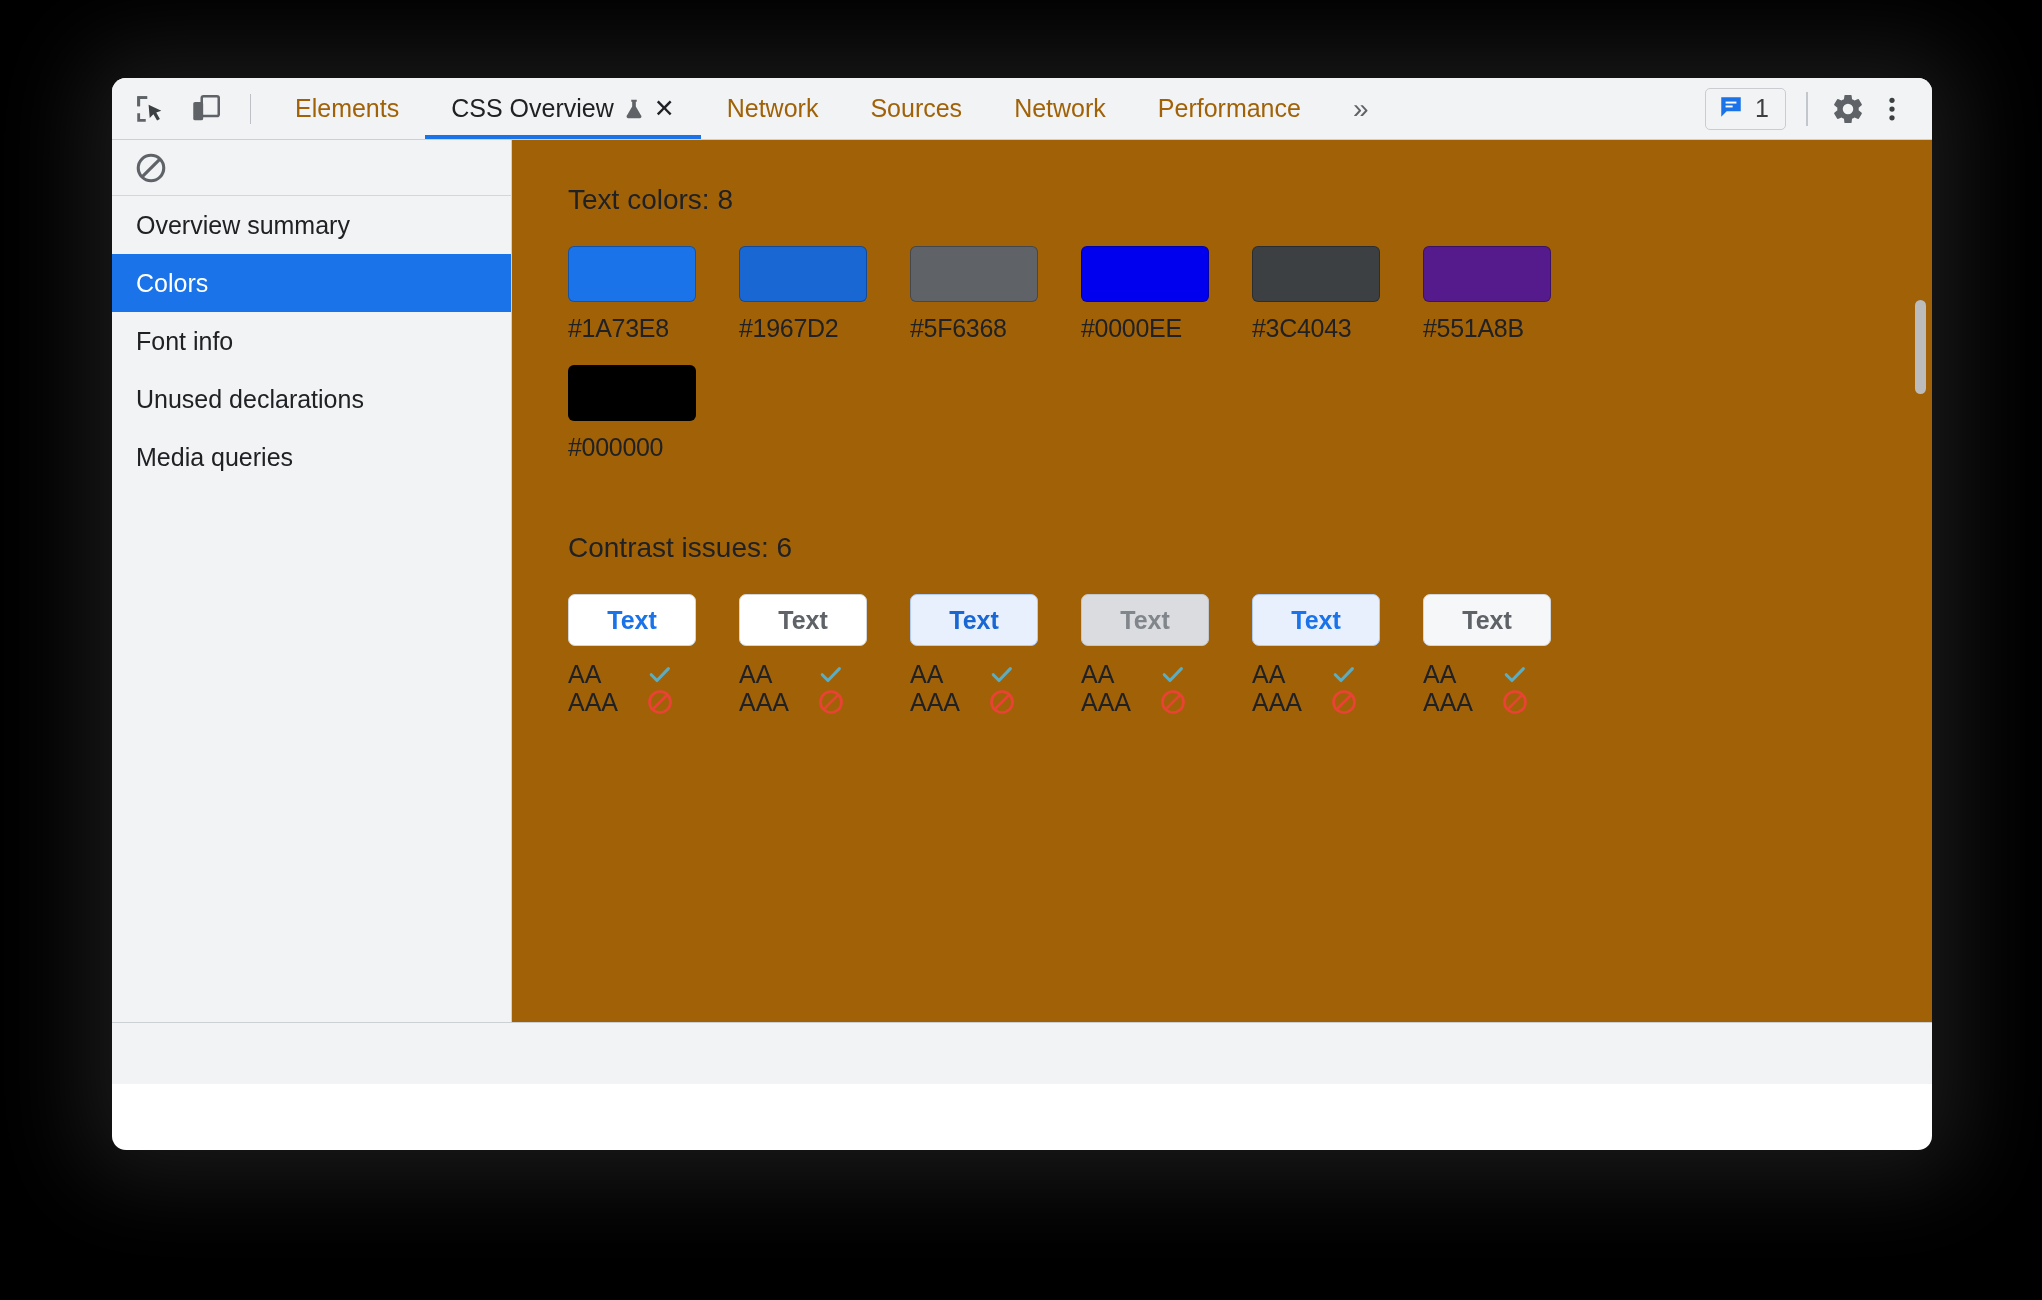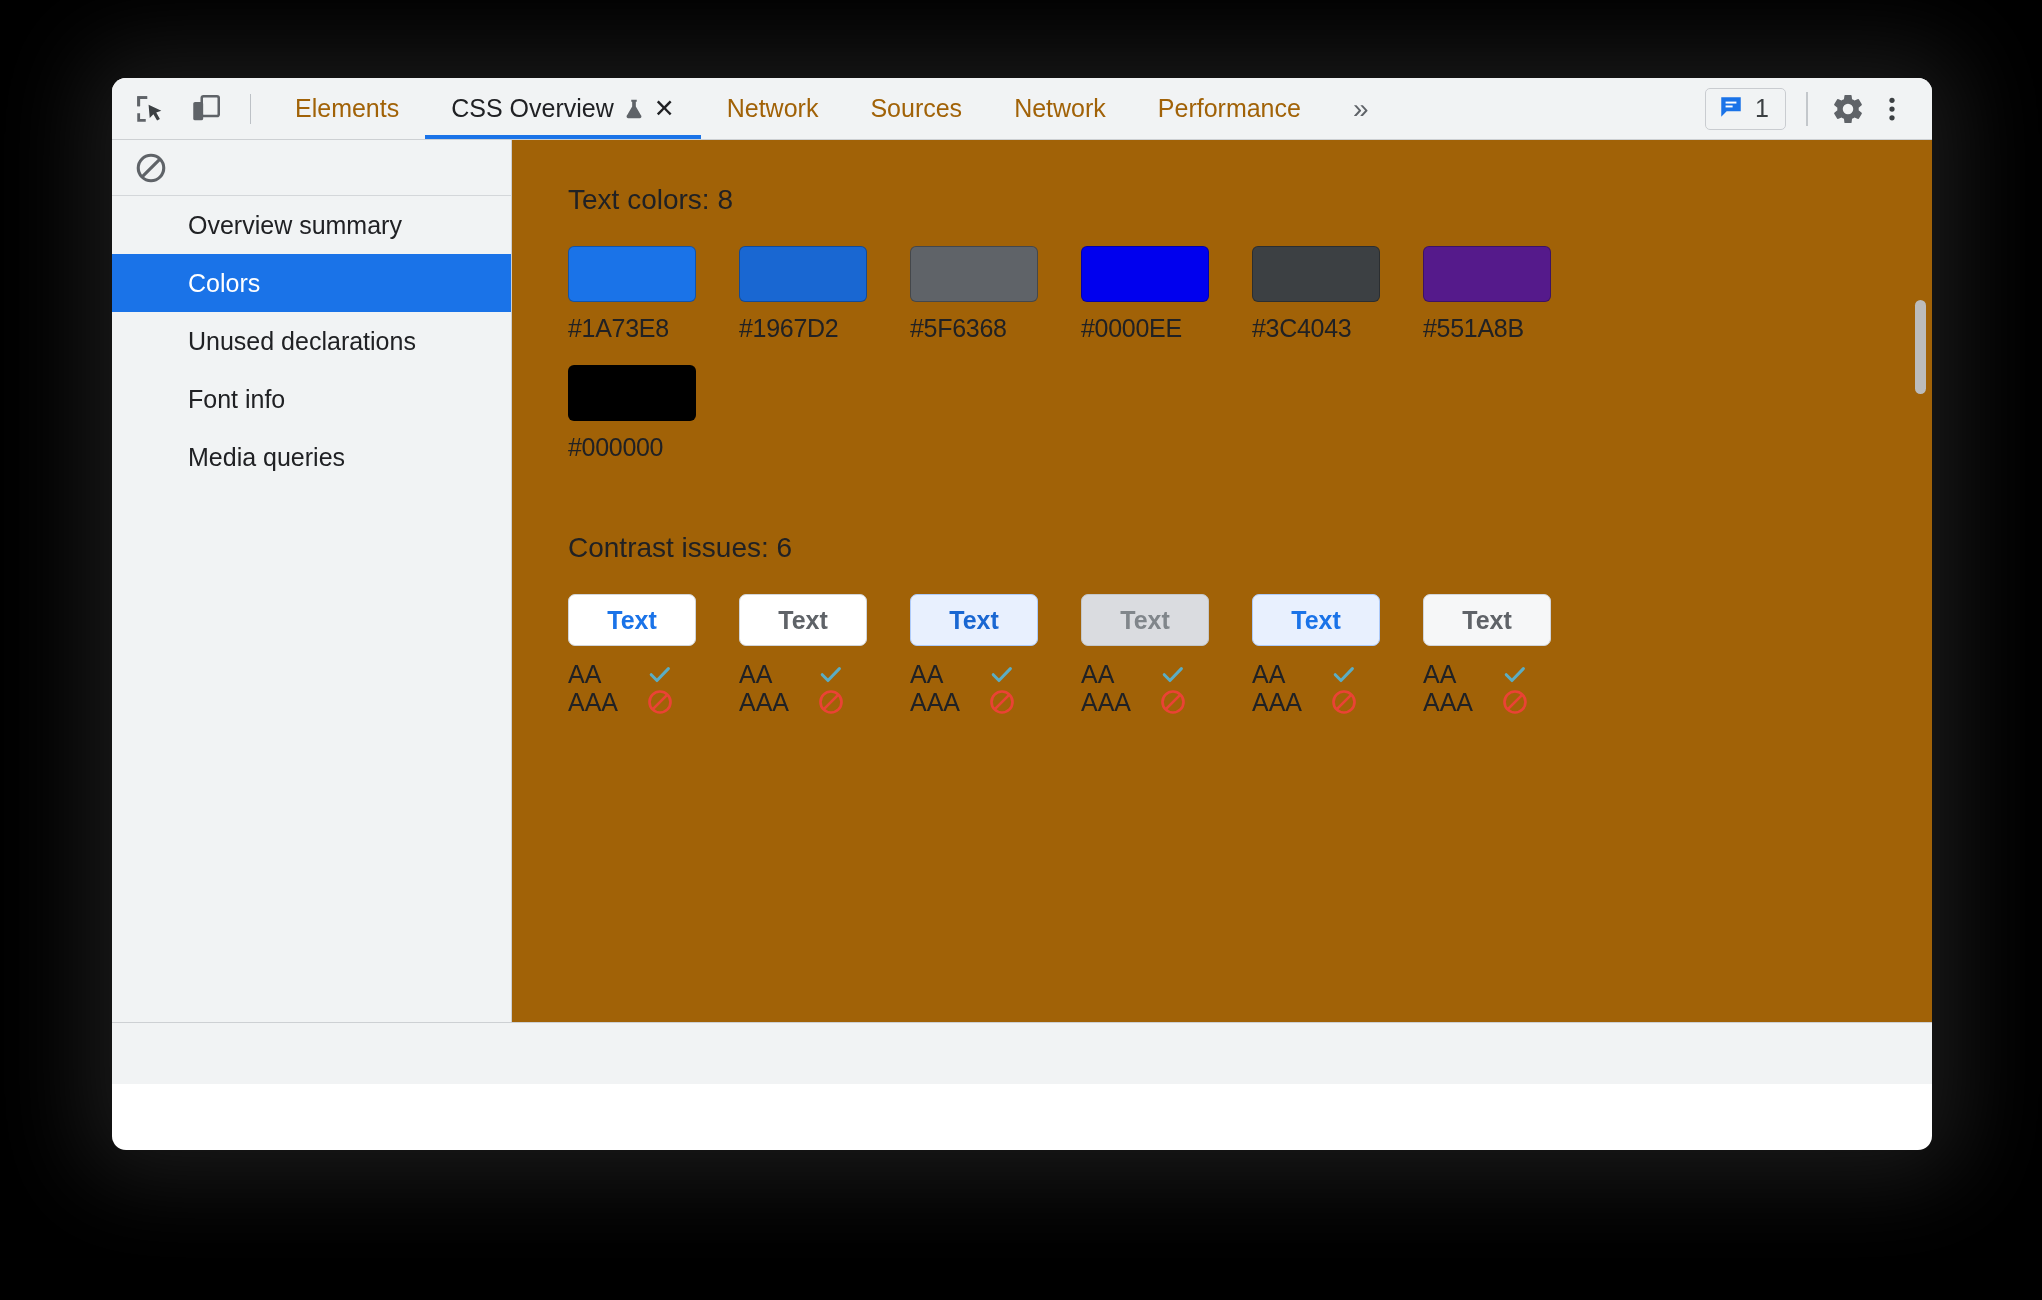--- a/index.html
+++ b/index.html
@@ -83,21 +83,21 @@
   .body { display: flex; height: 882px; }
 
   .sidebar { width: 400px; background: #f1f3f4; border-right: 1px solid #cdd0d3; }
   .sidebar-toolbar {
     height: 56px; display: flex; align-items: center; padding-left: 22px;
     border-bottom: 1px solid #d4d7da;
   }
   .sb-clear { width: 34px; height: 34px; cursor: pointer; }
   .sb-item {
     height: 58px; display: flex; align-items: center;
-    padding-left: 76px; font-size: 25px; color: #202124; cursor: pointer;
+    padding-left: 24px; font-size: 25px; color: #202124; cursor: pointer;
   }
   .sb-item.selected { background: #1a73e8; color: #ffffff; }
 
   
   .content {
     flex: 1; background: #a16207; position: relative;
     padding: 44px 0 0 56px; overflow: hidden;
   }
   .section-title { font-size: 28px; color: #202124; margin-bottom: 30px; }
 
@@ -234,24 +234,24 @@
             </svg>
           </span>
         </div>
         <div class="sb-item">
           <span>Overview summary</span>
         </div>
         <div class="sb-item selected">
           <span>Colors</span>
         </div>
         <div class="sb-item">
+          <span>Font info</span>
+        </div>
+        <div class="sb-item">
           <span>Unused declarations</span>
-        </div>
-        <div class="sb-item">
-          <span>Font info</span>
         </div>
         <div class="sb-item">
           <span>Media queries</span>
         </div>
       </div>
 
       <div class="content">
 
         <div class="section-title">Text colors: 8</div>
 

